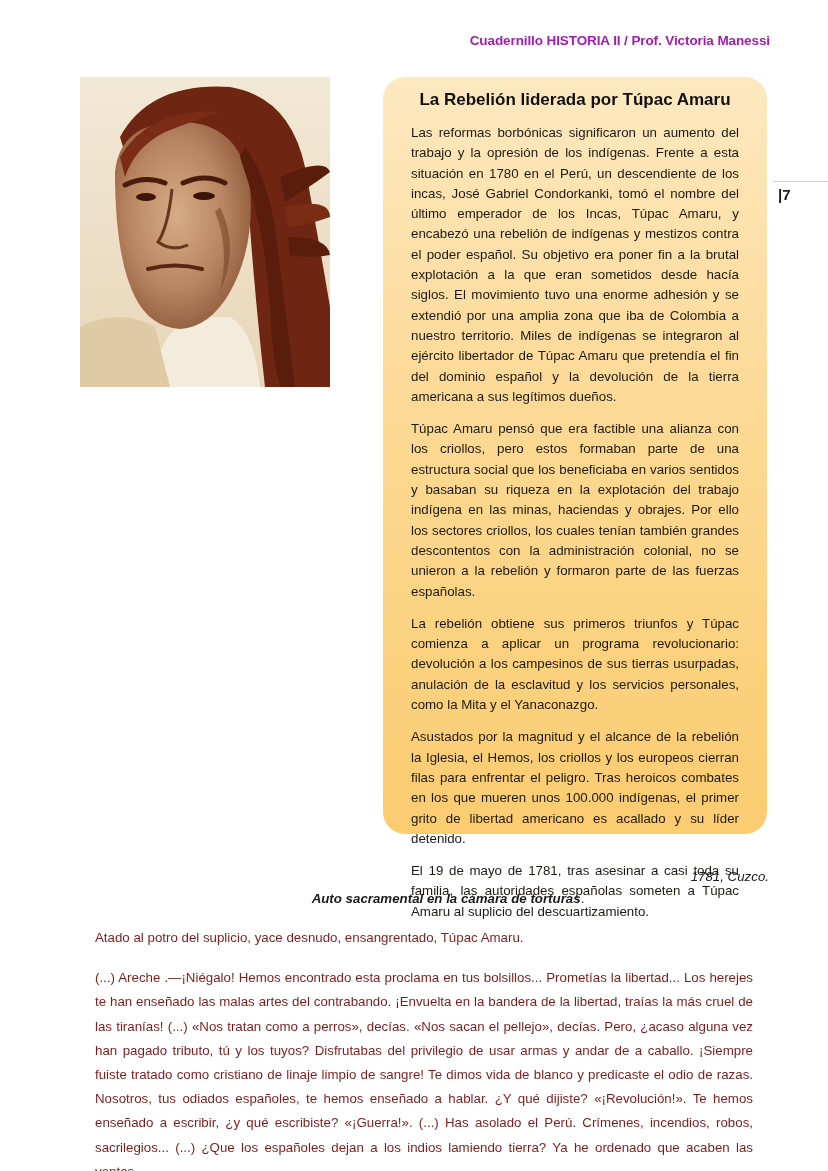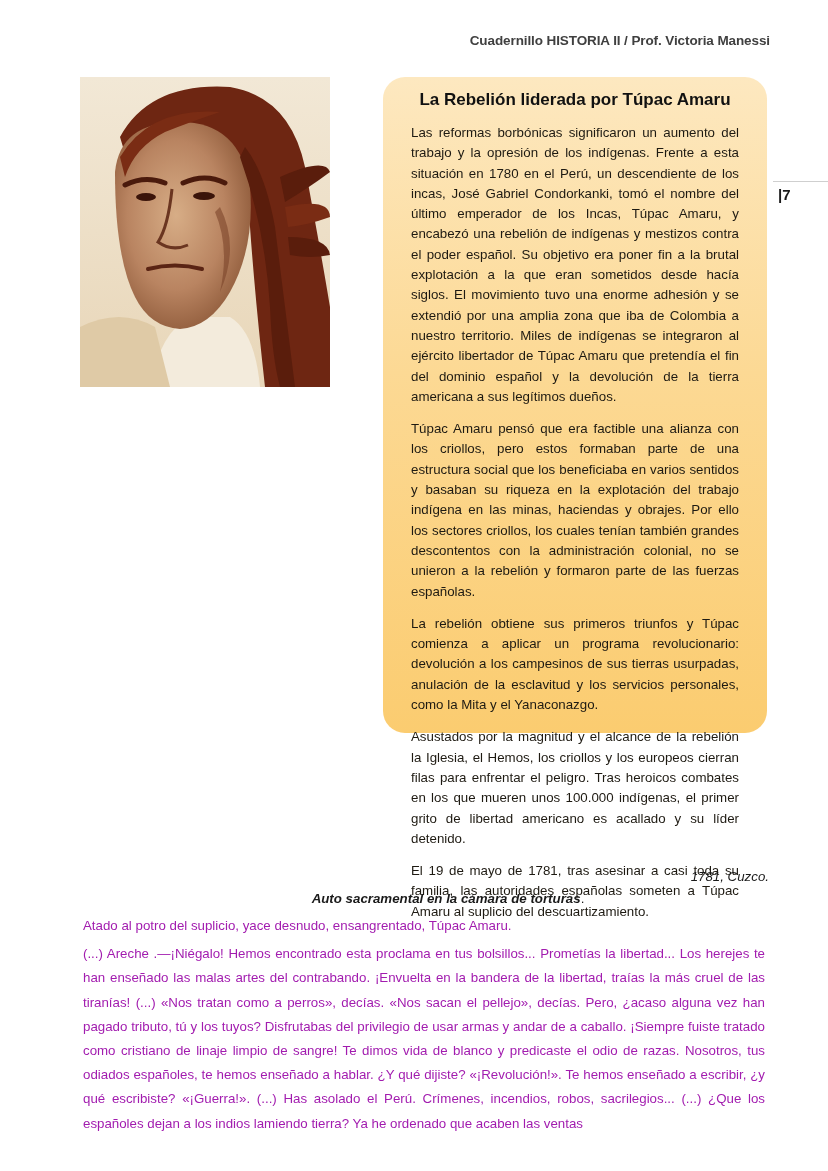--- a/index.html
+++ b/index.html
@@ -14,21 +14,21 @@
       overflow: hidden;
       font-family: "Liberation Sans", "DejaVu Sans", sans-serif;
       color: #1a1a1a;
     }
     .header {
       position: absolute;
       top: 33px;
       right: 58px;
       font-size: 13.5px;
       font-weight: bold;
-      color: #404040;
+      color: #a21caf;
       letter-spacing: -0.1px;
     }
     .portrait {
       position: absolute;
       left: 80px;
       top: 77px;
       width: 250px;
       height: 310px;
       overflow: hidden;
       background: #efe4cf;
@@ -36,21 +36,21 @@
     .portrait svg {
       display: block;
       width: 100%;
       height: 100%;
     }
     .info-box {
       position: absolute;
       left: 383px;
       top: 77px;
       width: 384px;
-      height: 656px;
+      height: 757px;
       border-radius: 22px;
       background: linear-gradient(to bottom, #fde8c0 0%, #fcd994 45%, #fbcc70 100%);
       box-sizing: border-box;
       padding: 12px 16px 14px 16px;
     }
     .info-title {
       text-align: center;
       font-size: 17px;
       font-weight: bold;
       margin: 0 0 2px 0;
@@ -100,22 +100,22 @@
       margin: 0;
     }
     .excerpt-title b {
       font-style: italic;
       margin-left: 48px;
     }
     .excerpt-p {
       font-size: 13.3px;
       line-height: 24.2px;
       text-align: justify;
-      margin: 4px;
-      color: #a21caf;
+      margin: 16px;
+      color: #7f1d1d;
     }
     .speaker {
       font-weight: normal;
     }
   </style>
 </head>
 <body>
 
 <div class="header">Cuadernillo HISTORIA II / Prof. Victoria Manessi</div>
 

